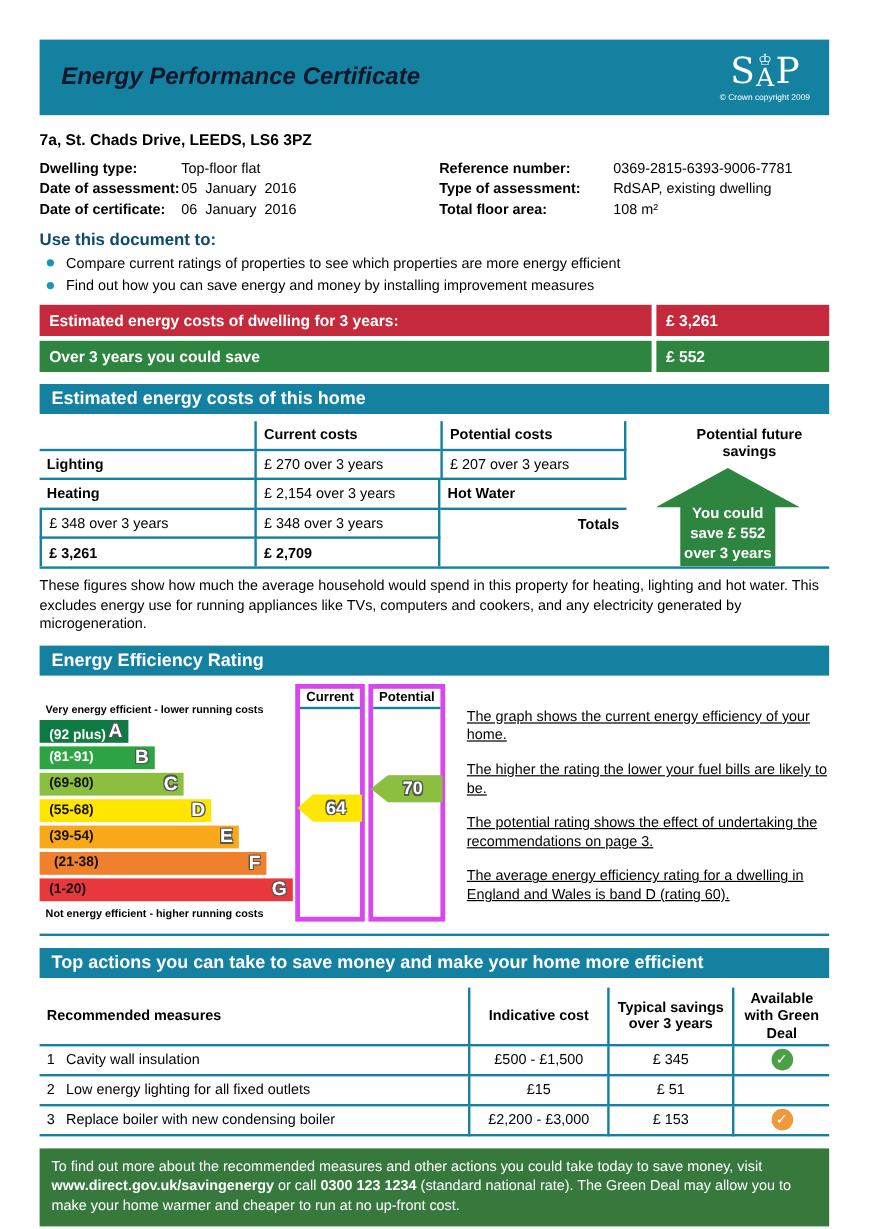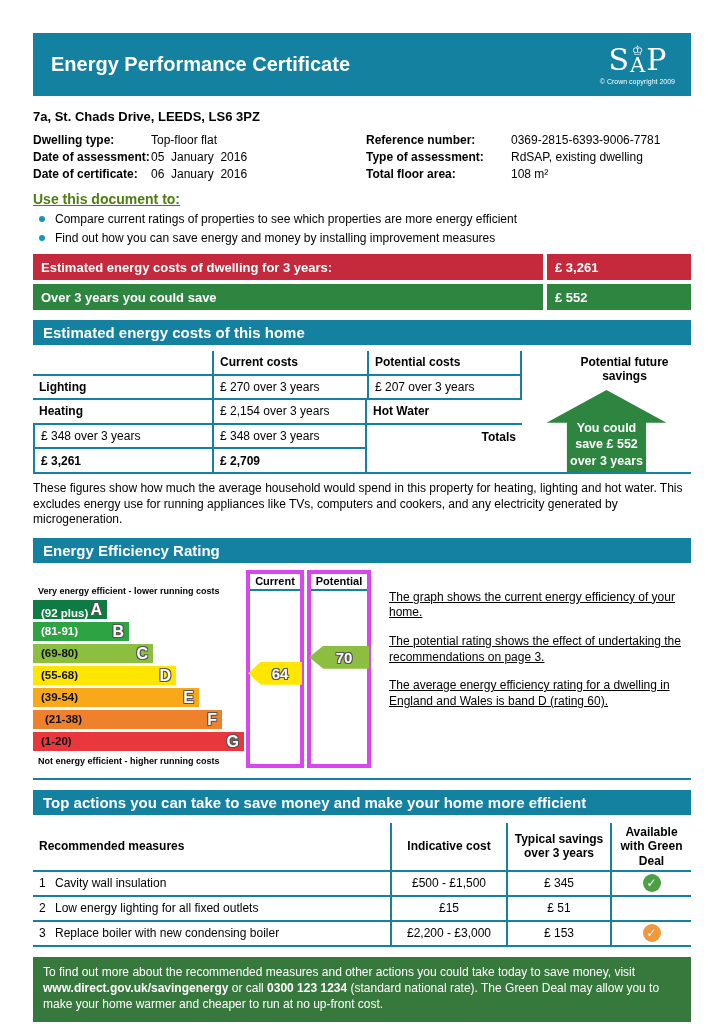--- a/index.html
+++ b/index.html
@@ -2,37 +2,37 @@
 <html><head>
 <meta charset="utf-8">
 <style>
   * { margin:0; padding:0; box-sizing:border-box; }
   body { background:#fff; font-family:"Liberation Sans","DejaVu Sans",sans-serif; }
   .page { position:relative; width:724px; height:1024px; background:#fff; overflow:hidden; }
   .content { position:absolute; left:33px; top:33px; width:658px; }
 
   
   .hdr { height:63px; display:flex; align-items:center; justify-content:space-between; padding:0 16px 0 18px; }
-  .hdr-title { color:#ffffff; font-size:20px; font-weight:bold; }
+  .hdr-title { color:#0f172a; font-size:20px; font-weight:bold;font-style:italic; }
   .sap { text-align:center; color:#fff; }
   .sap-row { display:flex; align-items:flex-end; justify-content:center; font-family:"DejaVu Serif","Liberation Serif",serif; line-height:1; }
   .sap-s,.sap-p { font-size:30px; }
   .sap-mid { display:flex; flex-direction:column; align-items:center; margin:0 1px; }
   .sap-crown { font-size:13px; line-height:11px; }
   .sap-a { font-size:21px; line-height:19px; }
   .sap-copy { font-size:7px; margin-top:3px; text-align:right; }
 
   
   .address { margin-top:13px; font-size:13px; font-weight:bold; }
   .details { margin-top:9px; display:grid; grid-template-columns:118px 215px 145px 180px; row-gap:3px; font-size:12px; }
   .dlabel { font-weight:bold; }
   .dvalue { white-space:pre; }
 
   
-  .use-h { margin-top:10px; color:#4d7c0f; font-size:14px; font-weight:bold;text-decoration:underline; }
+  .use-h { margin-top:10px; color:#0c4a6e; font-size:14px; font-weight:bold; }
   .bullet-line { display:flex; align-items:flex-start; margin-top:5px; font-size:12px; }
   .bullet-dot { width:6px; height:6px; border-radius:50%; background:#1796B9; margin:4px 10px 0 6px; flex:0 0 6px; }
 
   
   .banner { display:flex; margin-top:9px; height:26px; }
   .banner + .banner { margin-top:4px; }
   .banner-main { flex:1; display:flex; align-items:center; padding-left:8px; color:#fff; font-size:13px; font-weight:bold; margin-right:4px; }
   .banner-val { width:144px; display:flex; align-items:center; padding-left:8px; color:#fff; font-size:13px; font-weight:bold; }
 
   
@@ -214,20 +214,21 @@
           <div class="epc-col-h">Current</div>
         </div>
         <div class="epc-col col-pot">
           <div class="epc-col-h">Potential</div>
         </div>
         <div class="rating-arrow arrow-cur" style="background-color: rgb(255, 230, 0);">64</div>
         <div class="rating-arrow arrow-pot" style="background-color: rgb(140, 190, 63);">70</div>
       </div>
       <div class="rating-text">
         <p>The graph shows the current energy efficiency of your home.</p>
+        <p>The higher the rating the lower your fuel bills are likely to be.</p>
         <p>The potential rating shows the effect of undertaking the recommendations on page 3.</p>
         <p>The average energy efficiency rating for a dwelling in England and Wales is band D (rating 60).</p>
       </div>
     </div>
 
     <div class="section-banner" style="background-color: rgb(21, 129, 161);">Top actions you can take to save money and make your home more efficient</div>
     <div class="actions-table">
       <div class="at-cell at-head at-head-first hline">Recommended measures</div>
       <div class="at-cell at-head vline hline">Indicative cost</div>
       <div class="at-cell at-head vline hline">Typical savings over 3 years</div>

